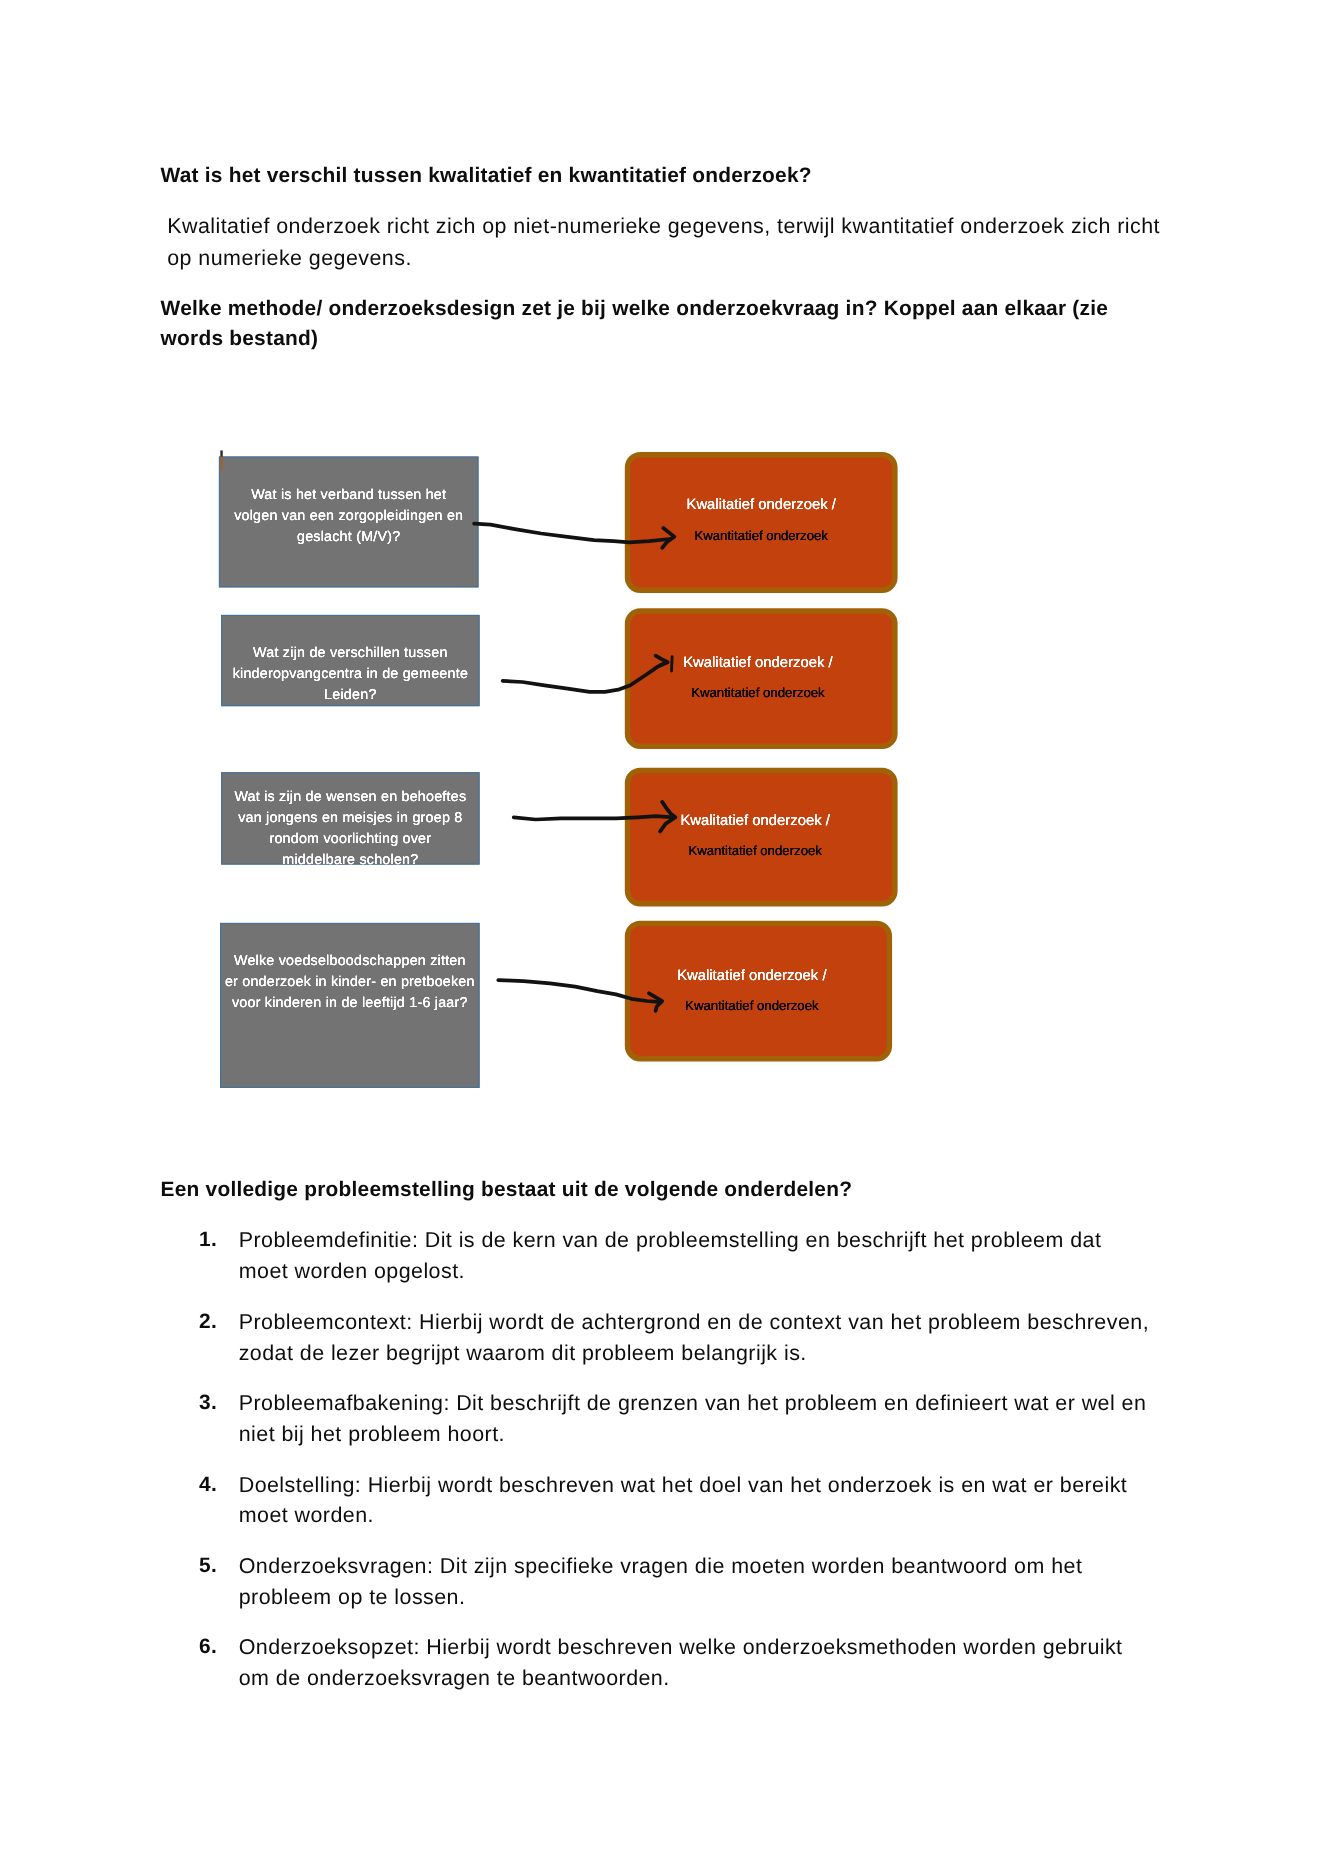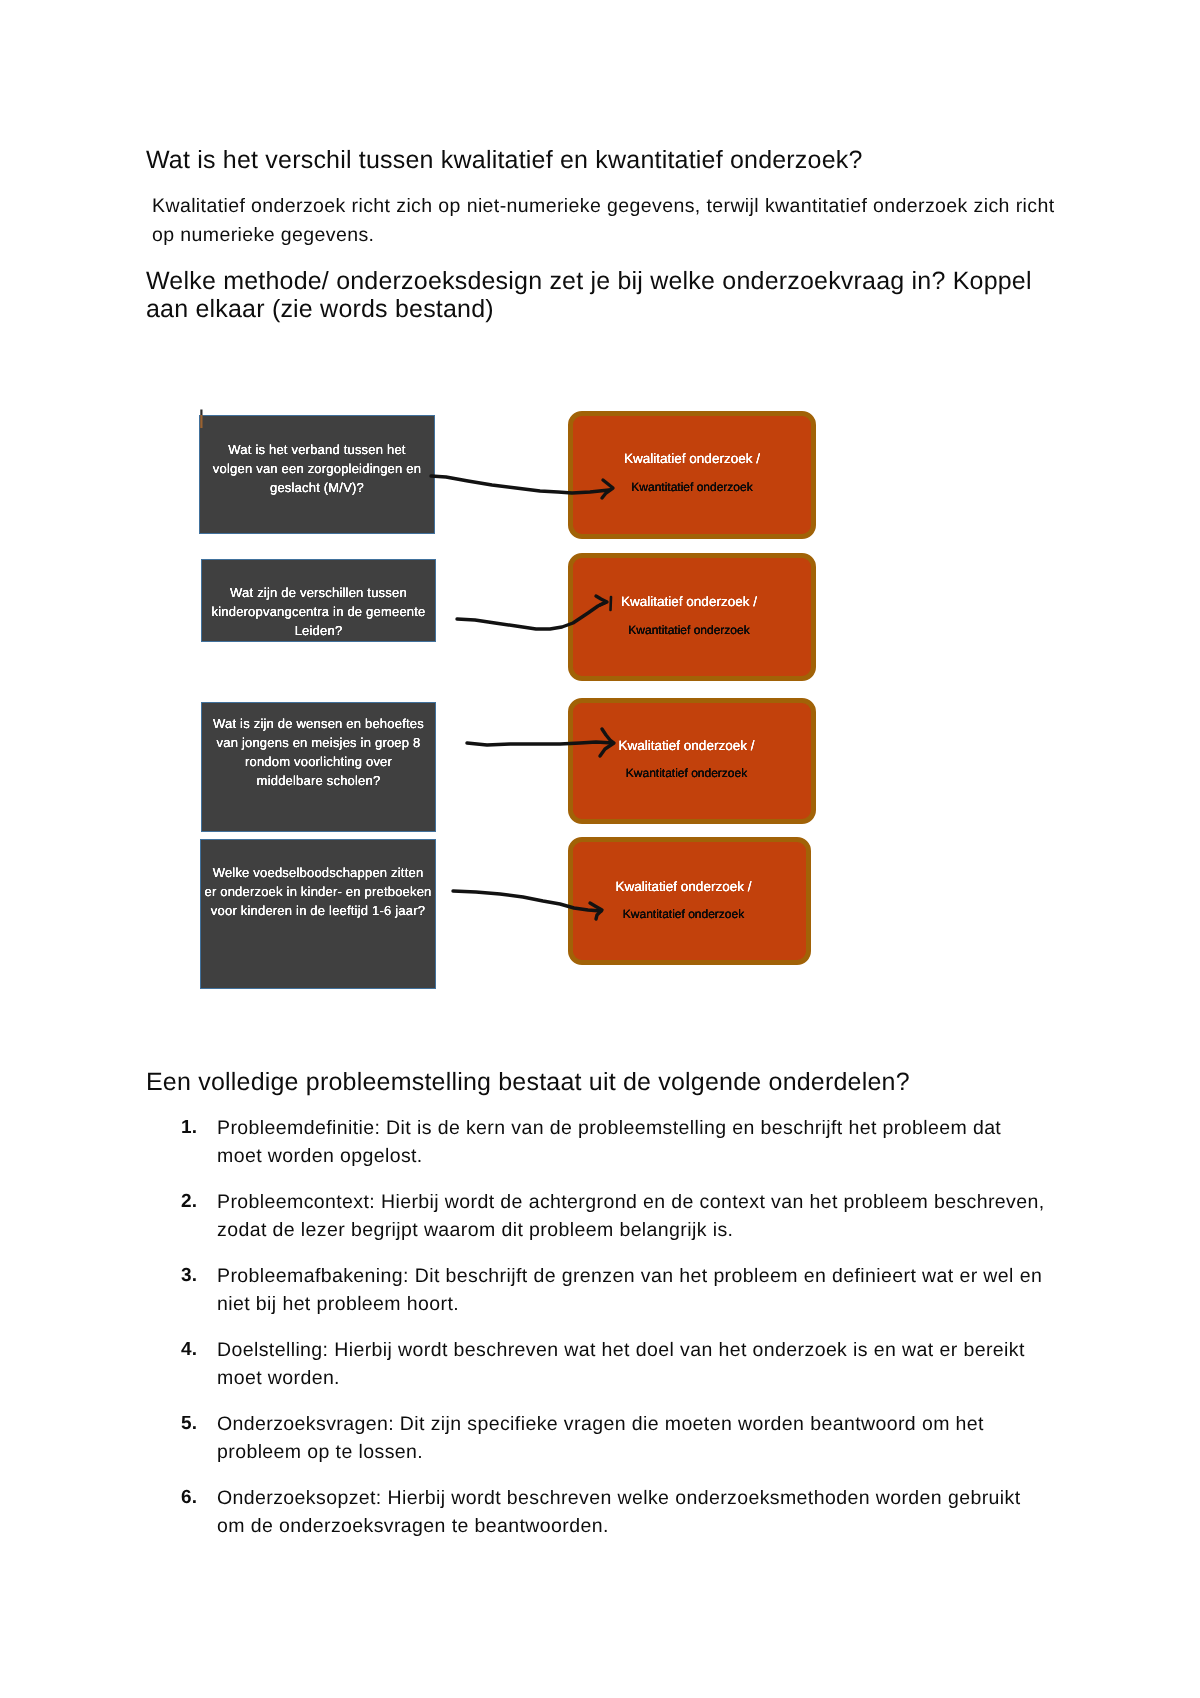--- a/index.html
+++ b/index.html
@@ -4,27 +4,27 @@
 <title>Onderzoek document</title>
 <style>
   html,body{margin:0;padding:0;background:#ffffff;}
   body{width:1200px;height:1698px;overflow:hidden;
        font-family:"Liberation Sans",sans-serif;color:#1a1a1a;
        -webkit-font-smoothing:antialiased;
        text-rendering:geometricPrecision;}
   .page{position:relative;width:1200px;height:1698px;background:#fff;}
 
   .blk{position:absolute;left:146px;width:915px;}
-  .q-head{font-weight:normal;font-size:25px;line-height:28px;letter-spacing:0.2px;color:#0d0d0d;filter:blur(0.32px);}
+  .q-head{font-weight:bold;font-size:19px;line-height:28px;letter-spacing:0.2px;color:#0d0d0d;filter:blur(0.32px);}
   .para{font-size:19.5px;line-height:29px;letter-spacing:0.4px;color:#0d0d0d;filter:blur(0.32px);}
 
   
   .diagram{position:absolute;left:0;top:0;width:1200px;height:1698px;
            filter:blur(0.45px);}
-  .bluebox{position:absolute;background:#404040;border:1px solid #41719C;
+  .bluebox{position:absolute;background:#737373;border:1px solid #41719C;
            box-sizing:border-box;}
   .bluebox .txt{position:absolute;color:#ffffff;font-size:13px;line-height:19px;
                 text-align:center;letter-spacing:0.2px;
                 text-shadow:0 0 0.5px #fff,0 0 0.5px #fff;}
   .bluebox .ln{display:block;white-space:nowrap;}
   .orangebox{position:absolute;background:#c2410c;border:5px solid #a16207;
              border-radius:14px;box-sizing:border-box;}
   .orangebox .l1{position:absolute;left:0;right:0;color:#ffffff;font-size:13.5px;
                  line-height:19px;text-align:center;
                  text-shadow:0 0 0.5px #fff,0 0 0.4px #fff;}
@@ -58,21 +58,21 @@
         <span class="ln">geslacht (M/V)?</span>
       </span>
     </div>
     <div class="bluebox" style="left:201px;top:559px;width:235px;height:83px">
       <span class="txt" style="left:1px;right:1px;top:23px">
         <span class="ln">Wat zijn de verschillen tussen</span>
         <span class="ln">kinderopvangcentra in de gemeente</span>
         <span class="ln">Leiden?</span>
       </span>
     </div>
-    <div class="bluebox" style="left:201px;top:702px;width:235px;height:130px">
+    <div class="bluebox" style="left:201px;top:702px;width:235px;height:84px">
       <span class="txt" style="left:1px;right:1px;top:11px">
         <span class="ln">Wat is zijn de wensen en behoeftes</span>
         <span class="ln">van jongens en meisjes in groep 8</span>
         <span class="ln">rondom voorlichting over</span>
         <span class="ln">middelbare scholen?</span>
       </span>
     </div>
     <div class="bluebox" style="left:200px;top:839px;width:236px;height:150px">
       <span class="txt" style="left:1px;right:1px;top:23px">
         <span class="ln">Welke voedselboodschappen zitten</span>

